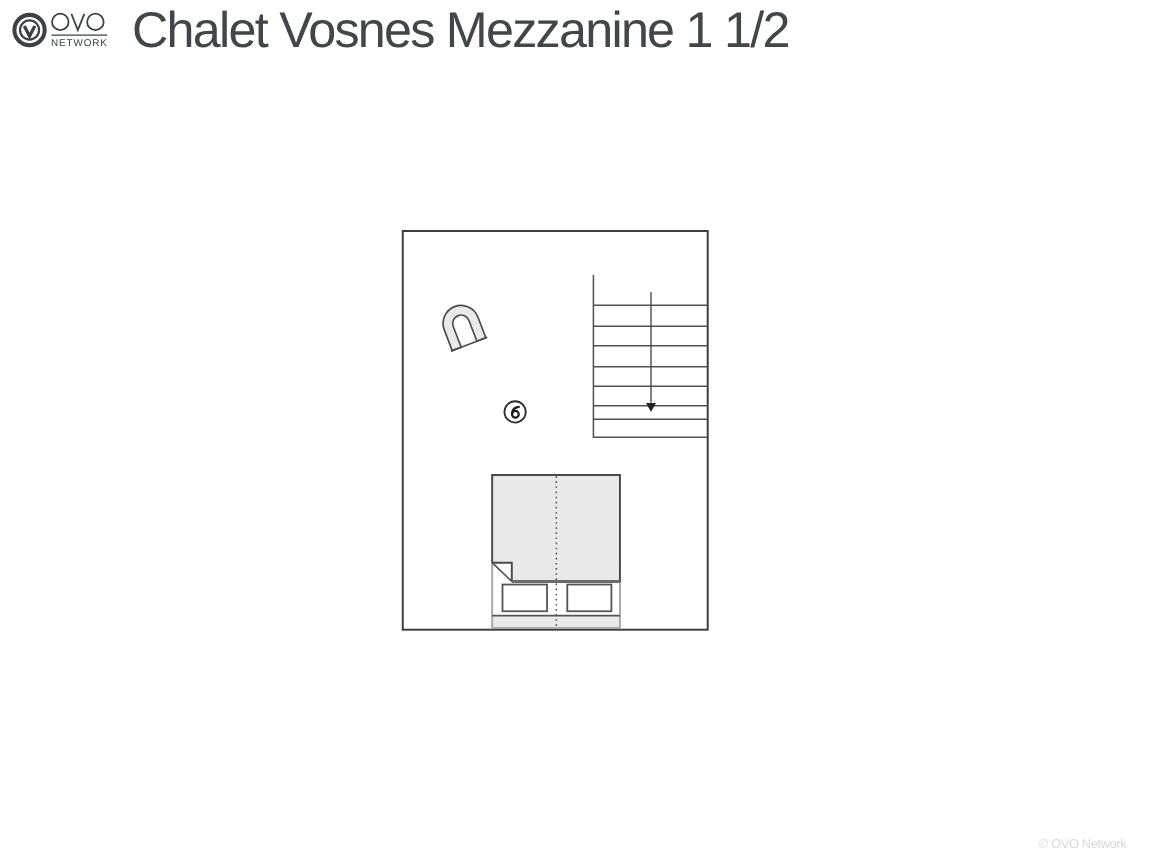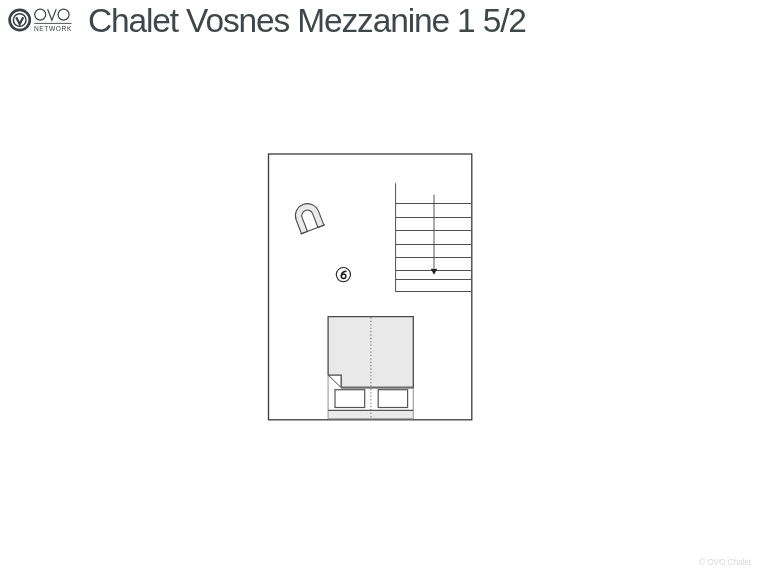--- a/index.html
+++ b/index.html
@@ -73,14 +73,14 @@
   <path d="M 328.1,375.1 L 328.1,316.7 L 413.3,316.7 L 413.3,387.6 L 341.2,387.6" fill="none" stroke="#4a4a4a" stroke-width="1.3"></path>
 
   <path d="M 328.1,375.1 L 341.2,375.1 L 341.2,387.6" fill="none" stroke="#4a4a4a" stroke-width="1.3"></path>
   <line x1="328.1" y1="375.1" x2="341.2" y2="387.6" stroke="#4a4a4a" stroke-width="1"></line>
 
   <line x1="341.2" y1="387.6" x2="413.3" y2="387.6" stroke="#6a6a6a" stroke-width="2"></line>
 
   <line x1="370.9" y1="317.5" x2="370.9" y2="387" stroke="#555" stroke-width="1" stroke-dasharray="1.1,2.3"></line>
   <line x1="370.9" y1="389" x2="370.9" y2="418" stroke="#555" stroke-width="1" stroke-dasharray="1.1,2.3"></line>
 </svg>
-<div id="title">Chalet Vosnes Mezzanine 1 5/2</div>
-<div id="copy">© OVO Chalet</div>
+<div id="title">Chalet Vosnes Mezzanine 1 1/2</div>
+<div id="copy">© OVO Network</div>
 
 </body></html>

